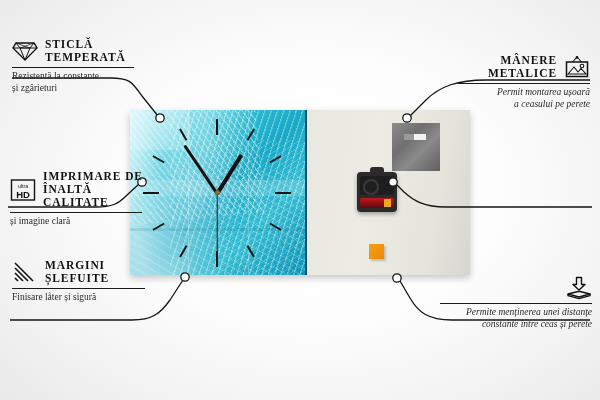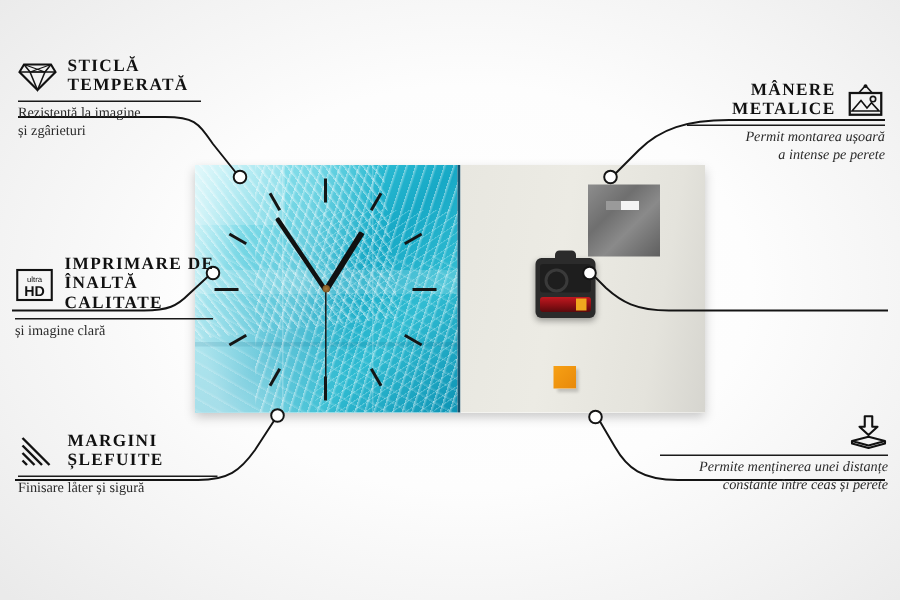--- a/index.html
+++ b/index.html
@@ -218,21 +218,21 @@
         <path d="M1,8 L25,8" stroke="#111" stroke-width="1"></path>
         <path d="M8,8 L18,8 M4,3 L18,8 M22,3 L8,8" stroke="#111" stroke-width=".7"></path>
       </svg>
       <div>
         <div class="co-title">STICLĂ</div>
         <div class="co-title">TEMPERATĂ</div>
       </div>
     </div>
     <div class="co-rule" style="width:122px;"></div>
     <div class="co-sub">
-      <div>Rezistentă la imagine</div>
+      <div>Rezistentă la constante</div>
       <div>și zgârieturi</div>
     </div>
   </div>
 
   <div class="callout left" style="left:10px;top:170px;width:140px;">
     <div class="co-head">
       <svg class="ic" width="26" height="24" viewBox="0 0 26 24">
         <rect x="1.5" y="2" width="23" height="20" fill="none" stroke="#111" stroke-width="1.4"></rect>
         <text x="13" y="10" text-anchor="middle" font-family="Liberation Sans, sans-serif" font-size="5.2" fill="#111">ultra</text>
         <text x="13" y="19.5" text-anchor="middle" font-family="Liberation Sans, sans-serif" font-size="9.5" font-weight="bold" fill="#111">HD</text>
@@ -241,21 +241,21 @@
         <div class="co-title">IMPRIMARE DE</div>
         <div class="co-title">ÎNALTĂ CALITATE</div>
       </div>
     </div>
     <div class="co-rule" style="width:132px;"></div>
     <div class="co-sub">
       <div>și imagine clară</div>
     </div>
   </div>
 
-  <div class="callout left" style="left:12px;top:288px;width:140px;">
+  <div class="callout left" style="left:12px;top:259px;width:140px;">
     <div class="co-head">
       <svg class="ic" width="26" height="22" viewBox="0 0 26 22">
         <path d="M3,2 L21,20" stroke="#111" stroke-width="1.6"></path>
         <path d="M3,7 L16,20" stroke="#111" stroke-width="1.6"></path>
         <path d="M3,12 L11,20" stroke="#111" stroke-width="1.6"></path>
         <path d="M3,17 L6,20" stroke="#111" stroke-width="1.6"></path>
       </svg>
       <div>
         <div class="co-title">MARGINI</div>
         <div class="co-title">ȘLEFUITE</div>
@@ -278,21 +278,21 @@
         <path d="M13,2 L8.5,7" stroke="#111" stroke-width="1.1" fill="none"></path>
         <circle cx="13" cy="2.4" r="1.3" fill="#111"></circle>
         <rect x="2.5" y="7" width="21" height="14.5" fill="none" stroke="#111" stroke-width="1.5"></rect>
         <path d="M4,19 L10,12 L14,17 L17,13.5 L22,19 Z" fill="none" stroke="#111" stroke-width="1.1"></path>
         <circle cx="18" cy="11" r="1.8" fill="none" stroke="#111" stroke-width="1.1"></circle>
       </svg>
     </div>
     <div class="co-rule" style="width:132px;"></div>
     <div class="co-sub">
       <div>Permit montarea ușoară</div>
-      <div>a intense pe perete</div>
+      <div>a ceasului pe perete</div>
     </div>
   </div>
 
 
   <div class="callout right" style="left:440px;top:276px;width:152px;">
     <div class="co-head">
       <svg class="ic" width="26" height="24" viewBox="0 0 26 24">
         <path d="M10.5,1.5 L15.5,1.5 L15.5,8.5 L19,8.5 L13,14 L7,8.5 L10.5,8.5 Z" fill="none" stroke="#111" stroke-width="1.4" stroke-linejoin="round"></path>
         <path d="M13,15.2 L24,18 L13,21 L2,18 Z" fill="none" stroke="#111" stroke-width="1.4" stroke-linejoin="round"></path>
         <path d="M2,18 L2,19.6 L13,22.6 L24,19.6 L24,18" fill="none" stroke="#111" stroke-width="1.4" stroke-linejoin="round"></path>

